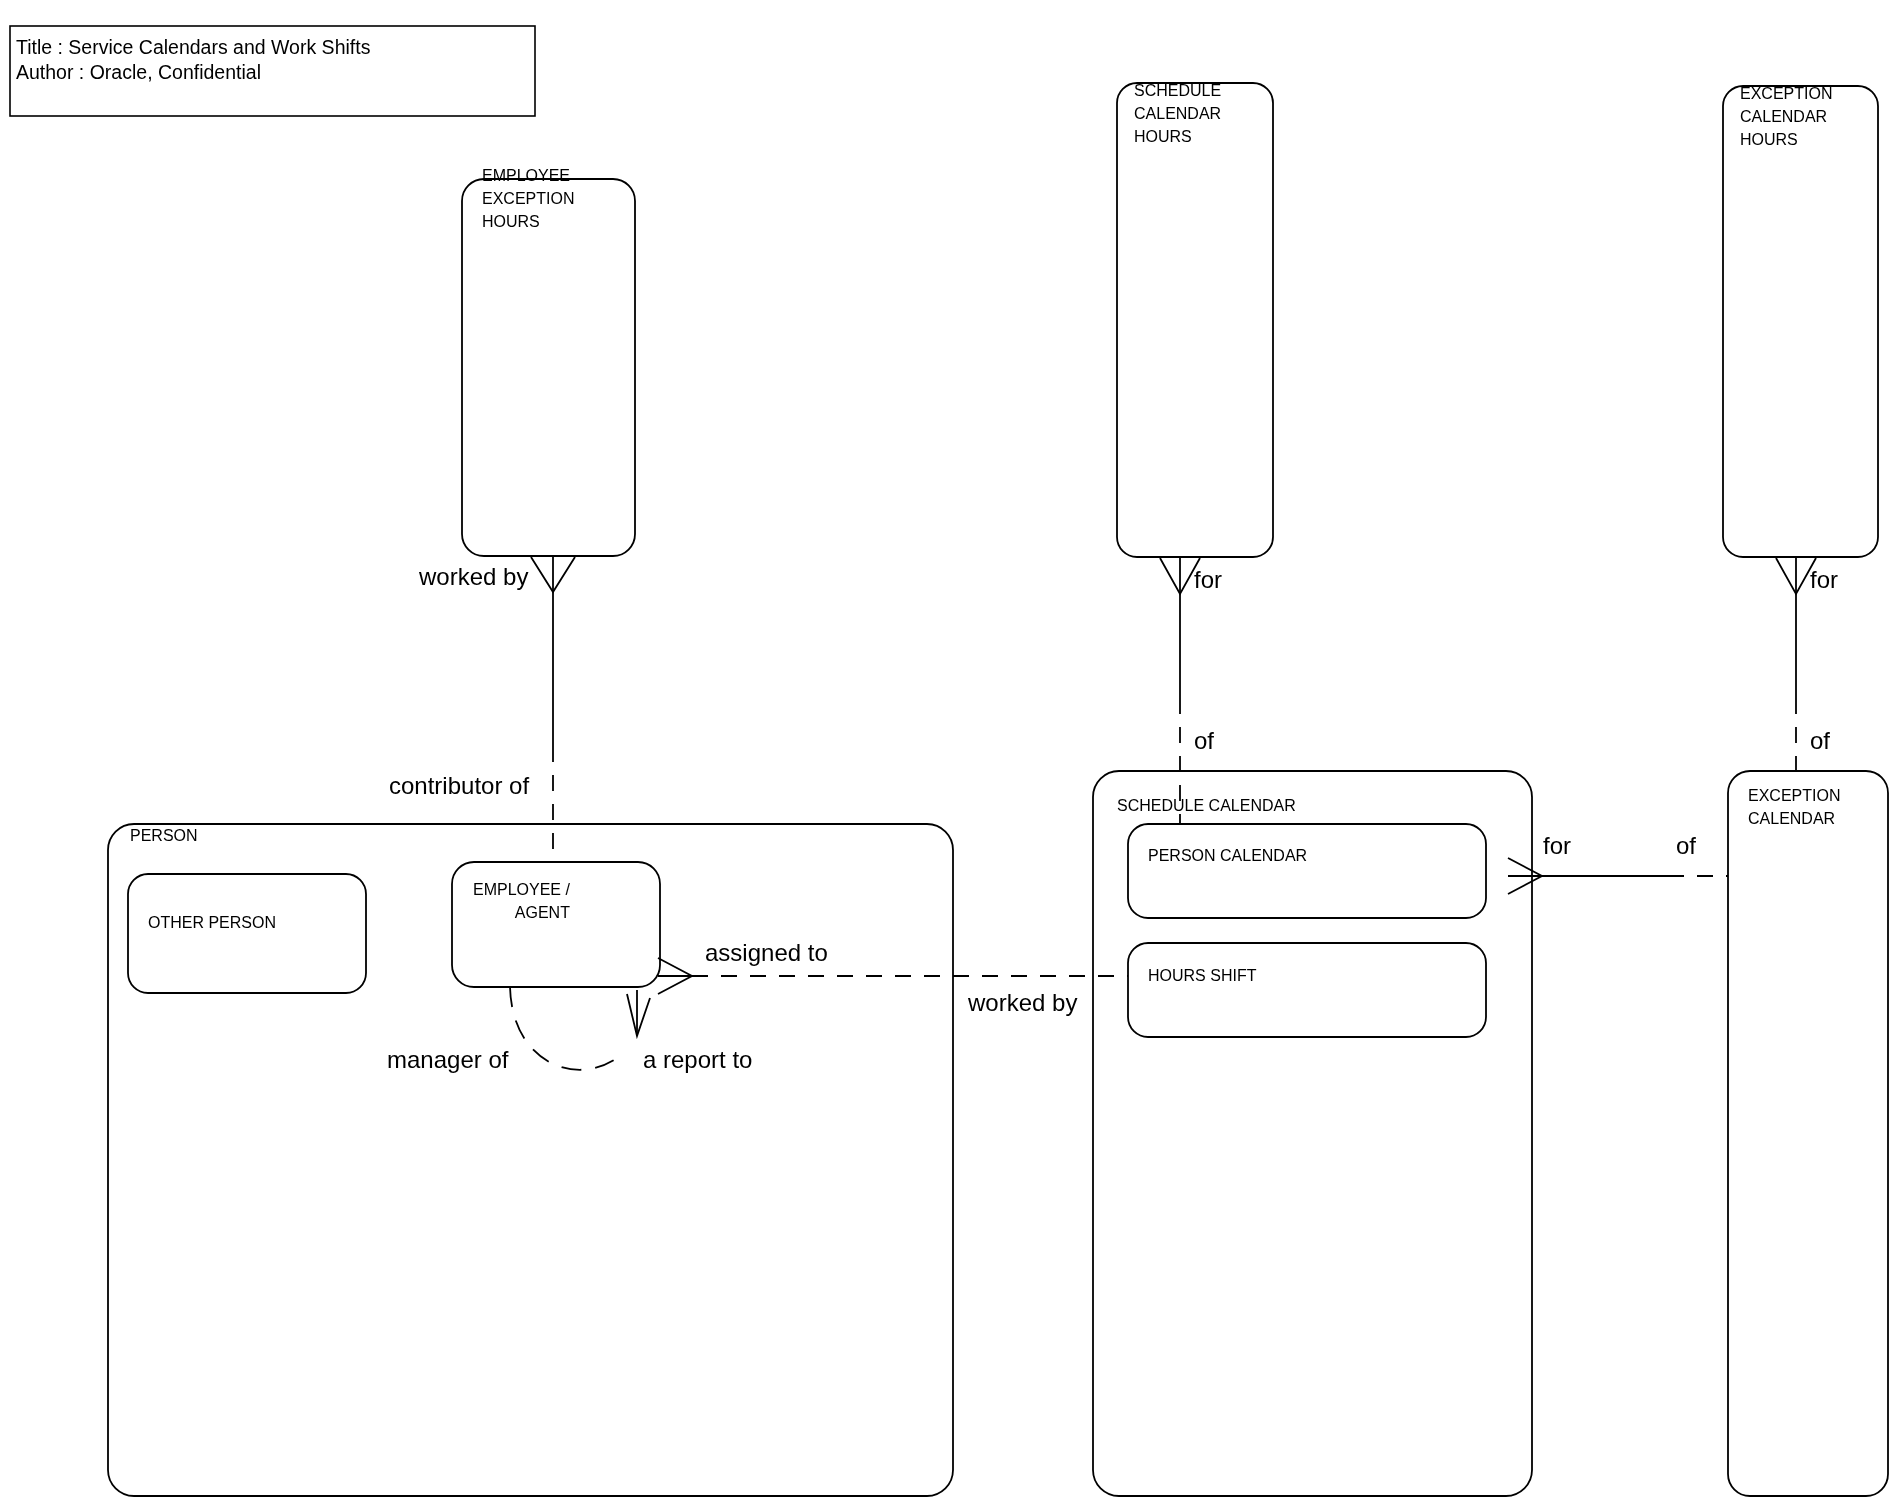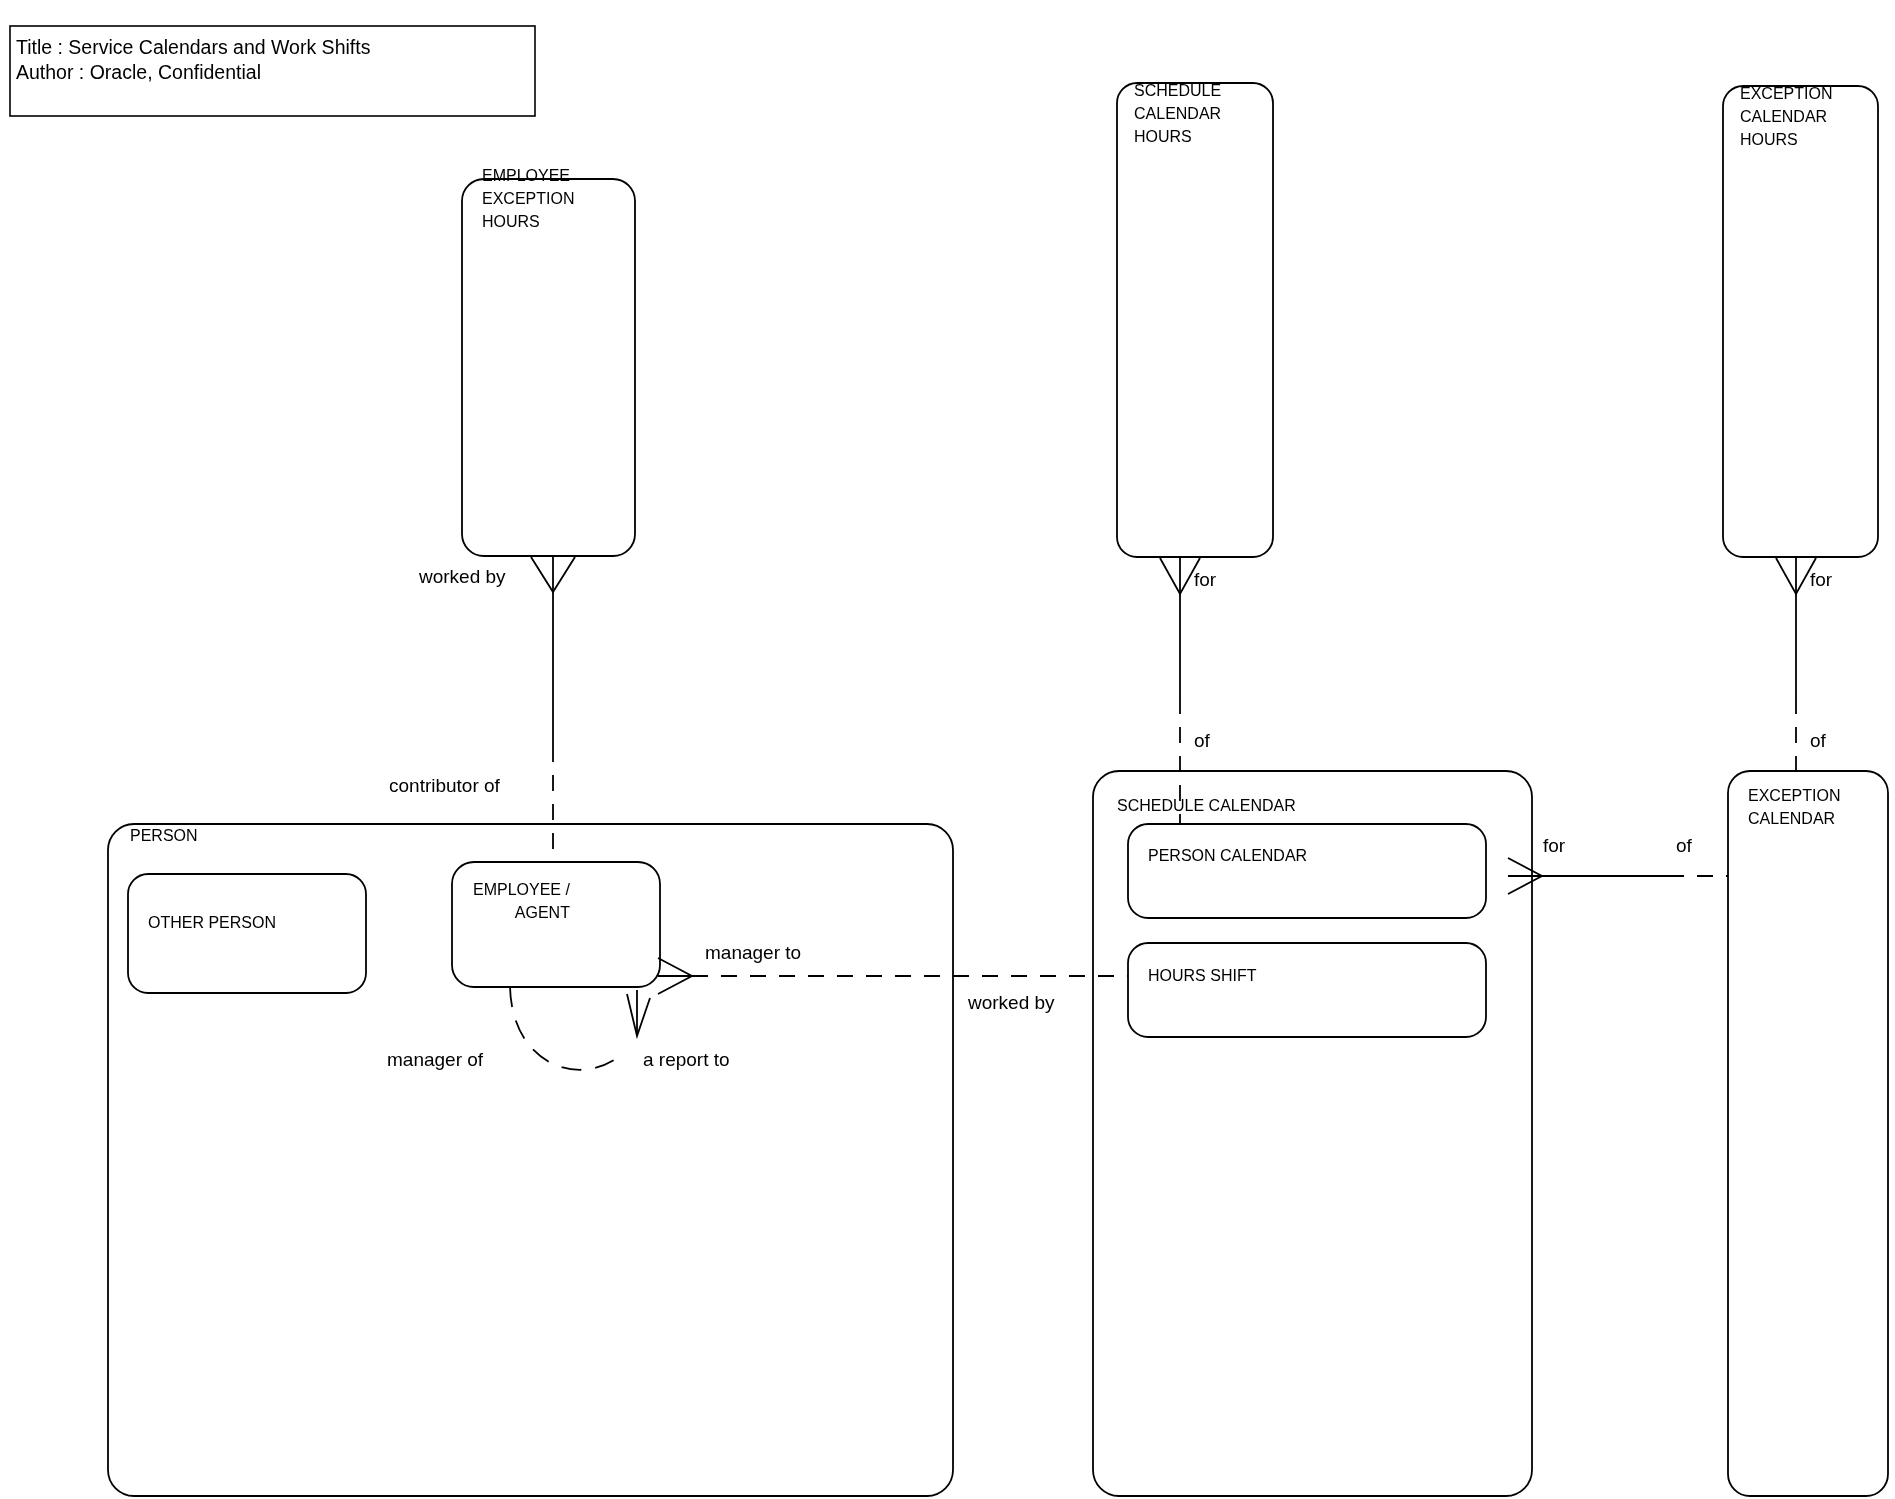--- a/index.html
+++ b/index.html
@@ -17,21 +17,21 @@
   }
   #canvas {
     position: absolute;
     left: 0; top: 16px;
     width: 1861px;
     height: 1499px;
   }
   .er-label {
     position: absolute;
     font-family: "Liberation Sans", sans-serif;
-    font-size: 19px;
+    font-size: 24px;
     line-height: 23px;
     color: #000000;
     white-space: pre;
   }
   .entity-title {
     position: absolute;
     font-family: "Liberation Sans", sans-serif;
     font-size: 16px;
     line-height: 23px;
     color: #000000;
@@ -148,21 +148,21 @@
   <div class="entity-title" style="left:1748px; top:768px;">EXCEPTION<br>CALENDAR</div>
 
   <div class="er-label" style="left:419px; top:549px;">worked by</div>
 
   <div class="er-label" style="left:389px; top:758px;">contributor of</div>
 
   <div class="er-label" style="left:387px; top:1032px;">manager of</div>
 
   <div class="er-label" style="left:643px; top:1032px;text-align:center;">a report to</div>
 
-  <div class="er-label" style="left:705px; top:925px;">manager to</div>
+  <div class="er-label" style="left:705px; top:925px;">assigned to</div>
 
   <div class="er-label" style="left:968px; top:975px;">worked by</div>
 
   <div class="er-label" style="left:1194px; top:552px;">for</div>
 
   <div class="er-label" style="left:1194px; top:713px;">of</div>
 
   <div class="er-label" style="left:1810px; top:552px;">for</div>
 
   <div class="er-label" style="left:1810px; top:713px;">of</div>

